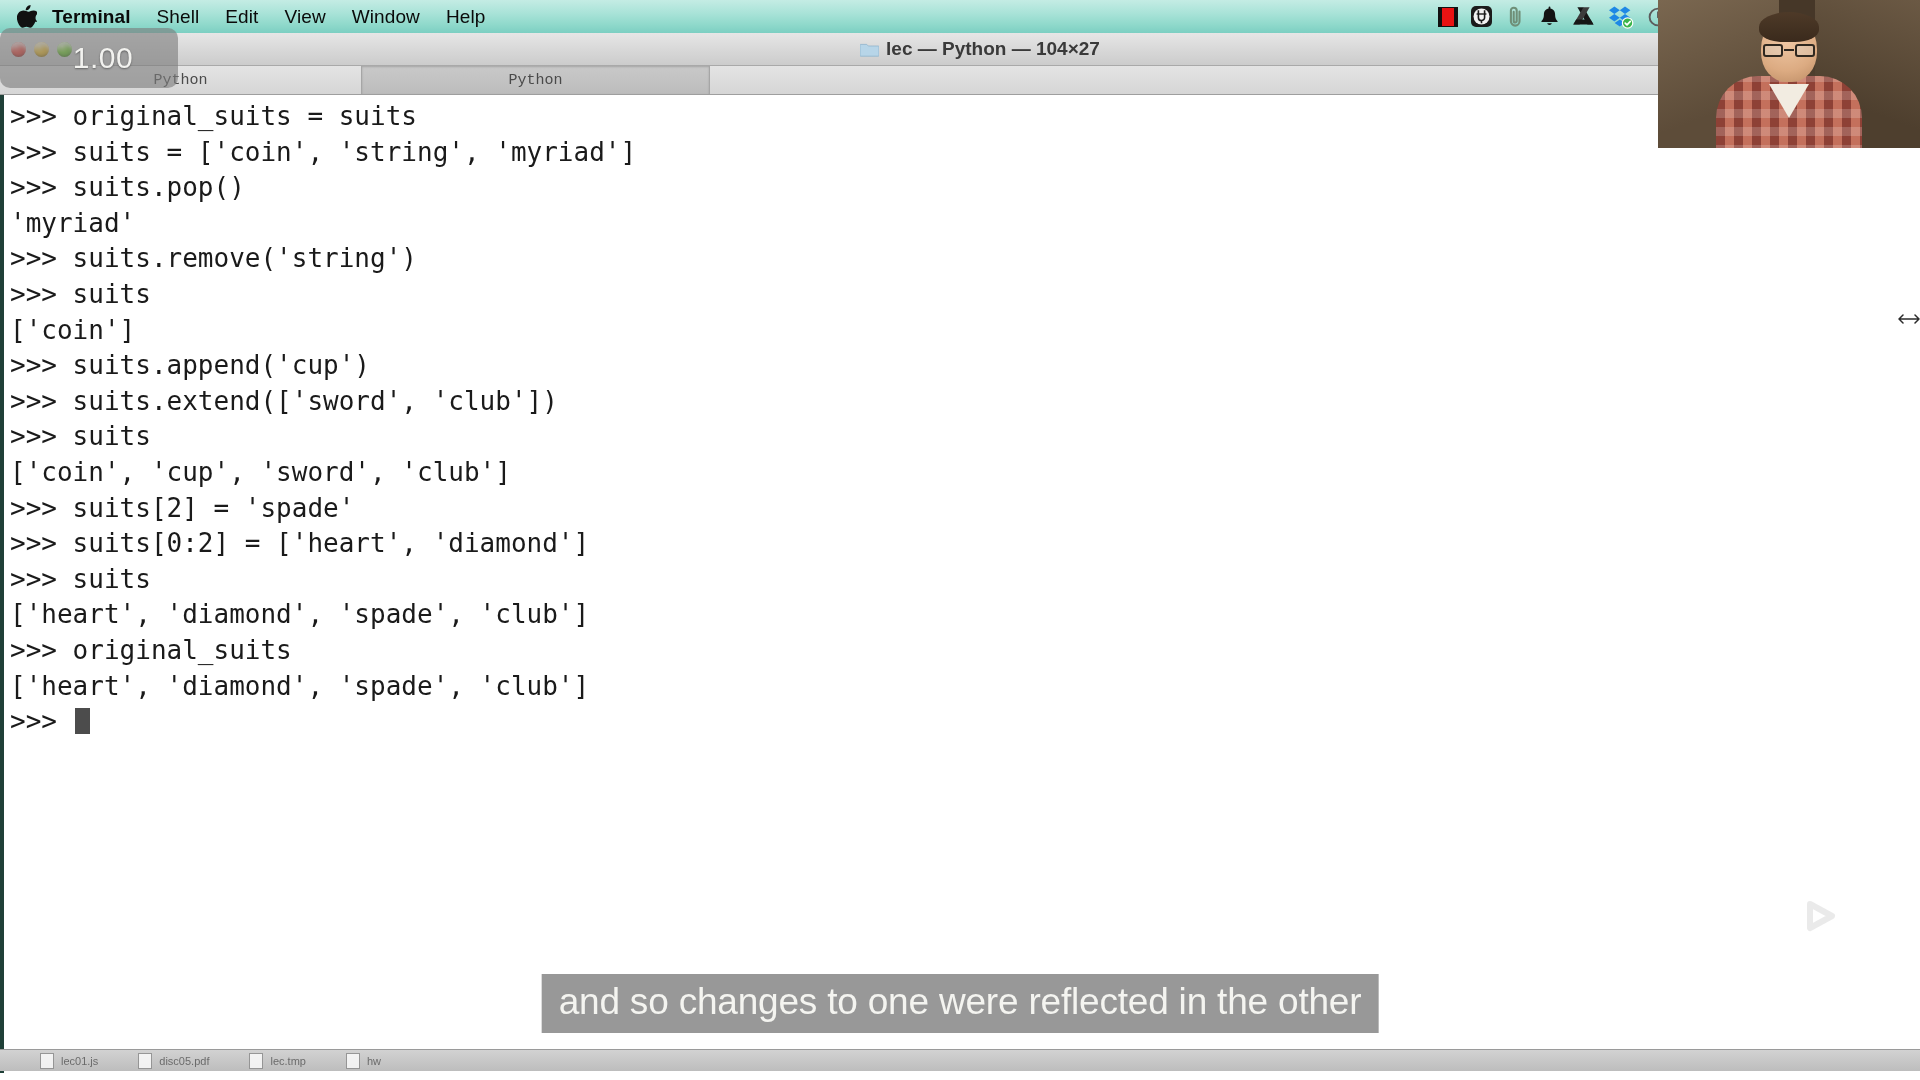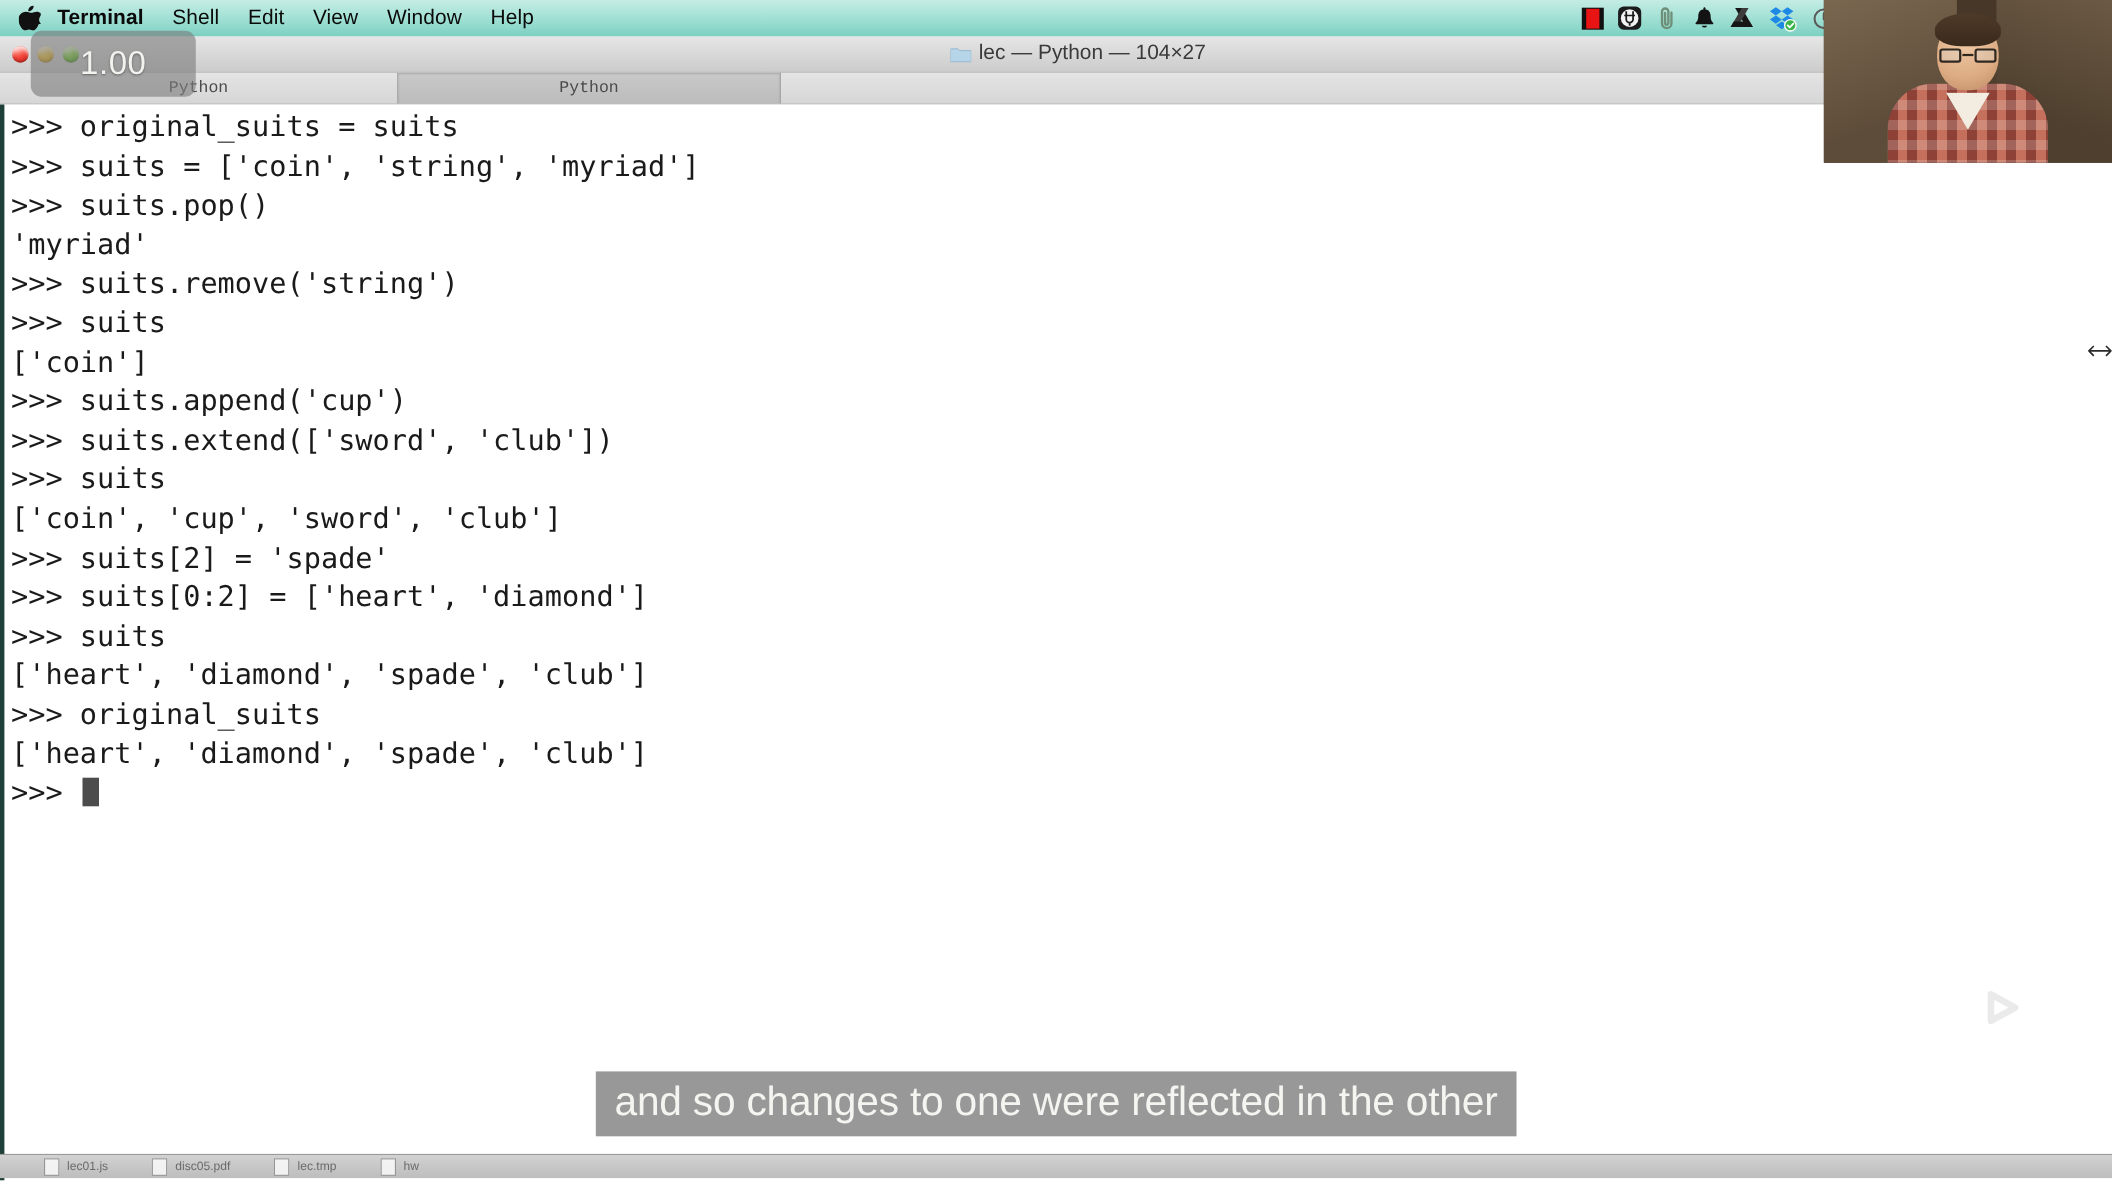--- a/index.html
+++ b/index.html
@@ -119,21 +119,21 @@
     border-radius: 50%;
     box-shadow: inset 0 5px 4px -2px rgba(255,255,255,.85), inset 0 -3px 3px -2px rgba(0,0,0,.35);
   }
   .tl.red    { background: radial-gradient(circle at 35% 28%, #ff8a80 0%, #f24236 45%, #c3241c 100%); }
   .tl.yellow { background: radial-gradient(circle at 35% 28%, #ffe68a 0%, #f5c026 45%, #c59407 100%); }
   .tl.green  { background: radial-gradient(circle at 35% 28%, #c5f58a 0%, #6fd126 45%, #3e9b0c 100%); }
 
   .title-text {
     font-size: 19px;
     color: #3a3a3a;
-    font-weight: 400;
+    font-weight: 700;
     display: flex;
     align-items: center;
     gap: 7px;
     margin-left: 40px;
   }
   .folder-icon { width: 19px; height: 15px; display:block; }
 
   
   .tabbar {
     height: 28px;
@@ -292,30 +292,31 @@
     left: 50%; bottom: 30px;
     transform: translateX(-50%);
     width: 40px; height: 34px;
     background: #f2ece1;
     clip-path: polygon(50% 100%, 0 0, 100% 0);
   }
 
   
   .speed-badge {
     position: absolute;
-    left: 28px;
+    left: 0;
     top: 28px;
     width: 150px;
     height: 60px;
     background: rgba(125,125,125,.62);
     border-radius: 10px;
     display: flex;
     align-items: center;
     justify-content: center;
     z-index: 45;
+    padding-left: 28px;
   }
   .speed-badge span {
     font-size: 30px;
     color: #f2f2ef;
     font-weight: 500;
     letter-spacing: 0.5px;
     text-shadow: 0 1px 2px rgba(0,0,0,.4);
   }
 
   

